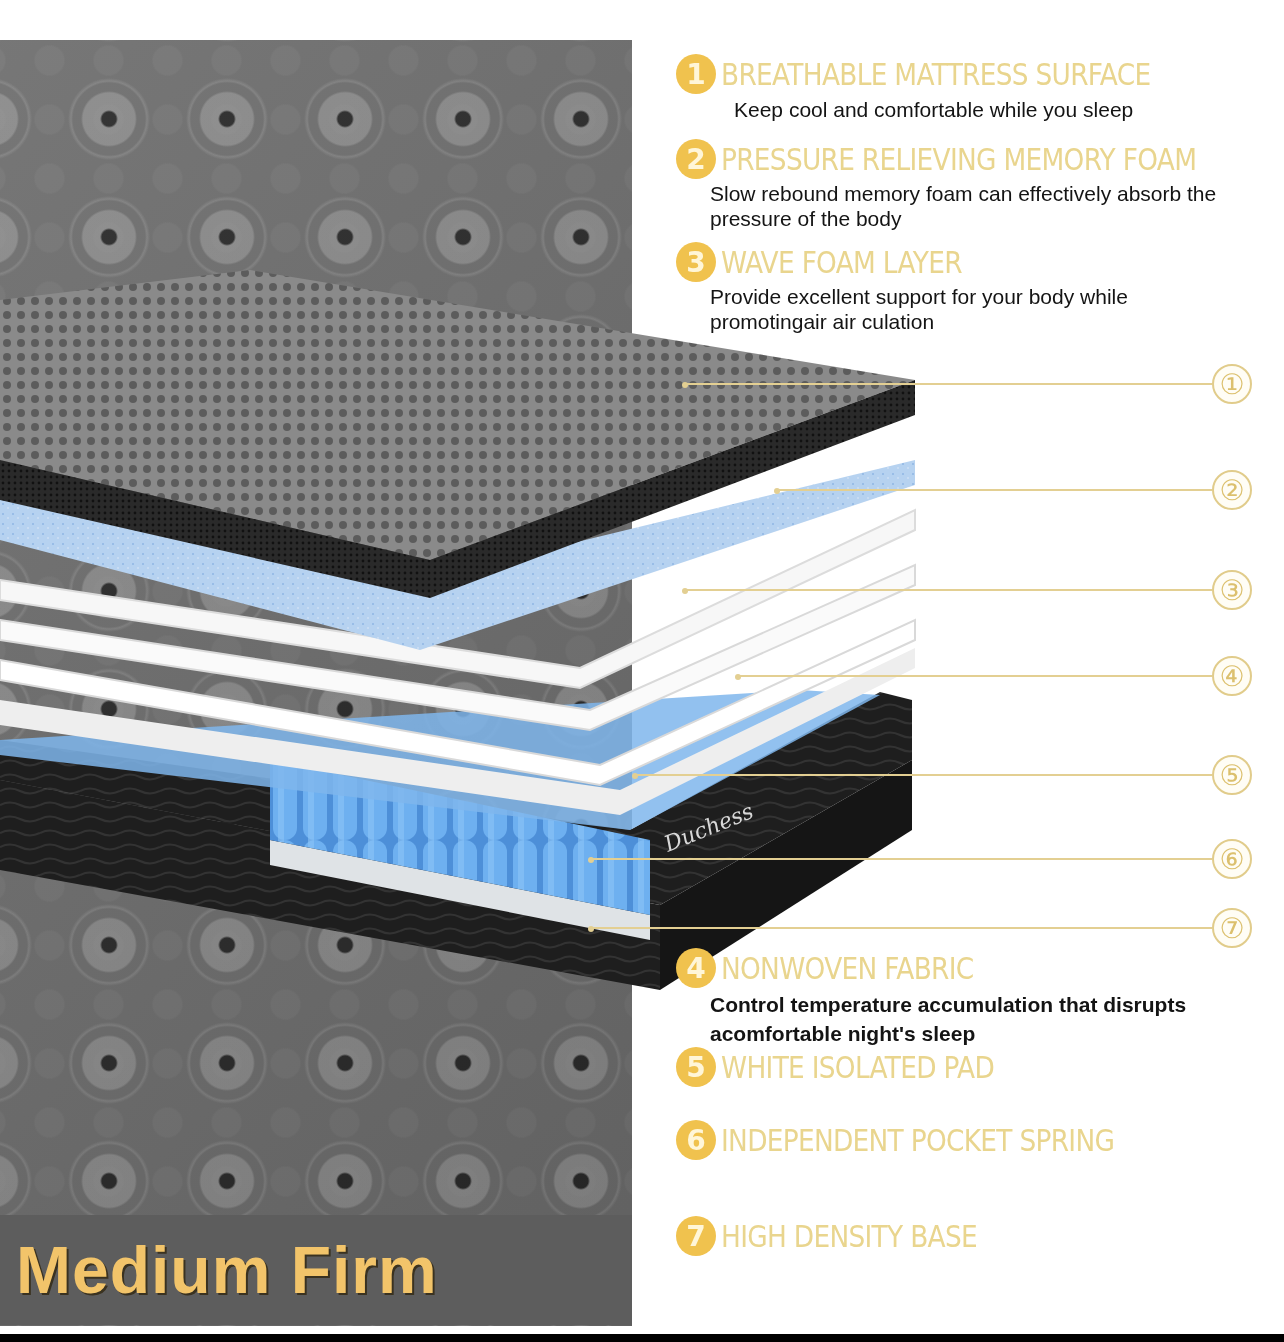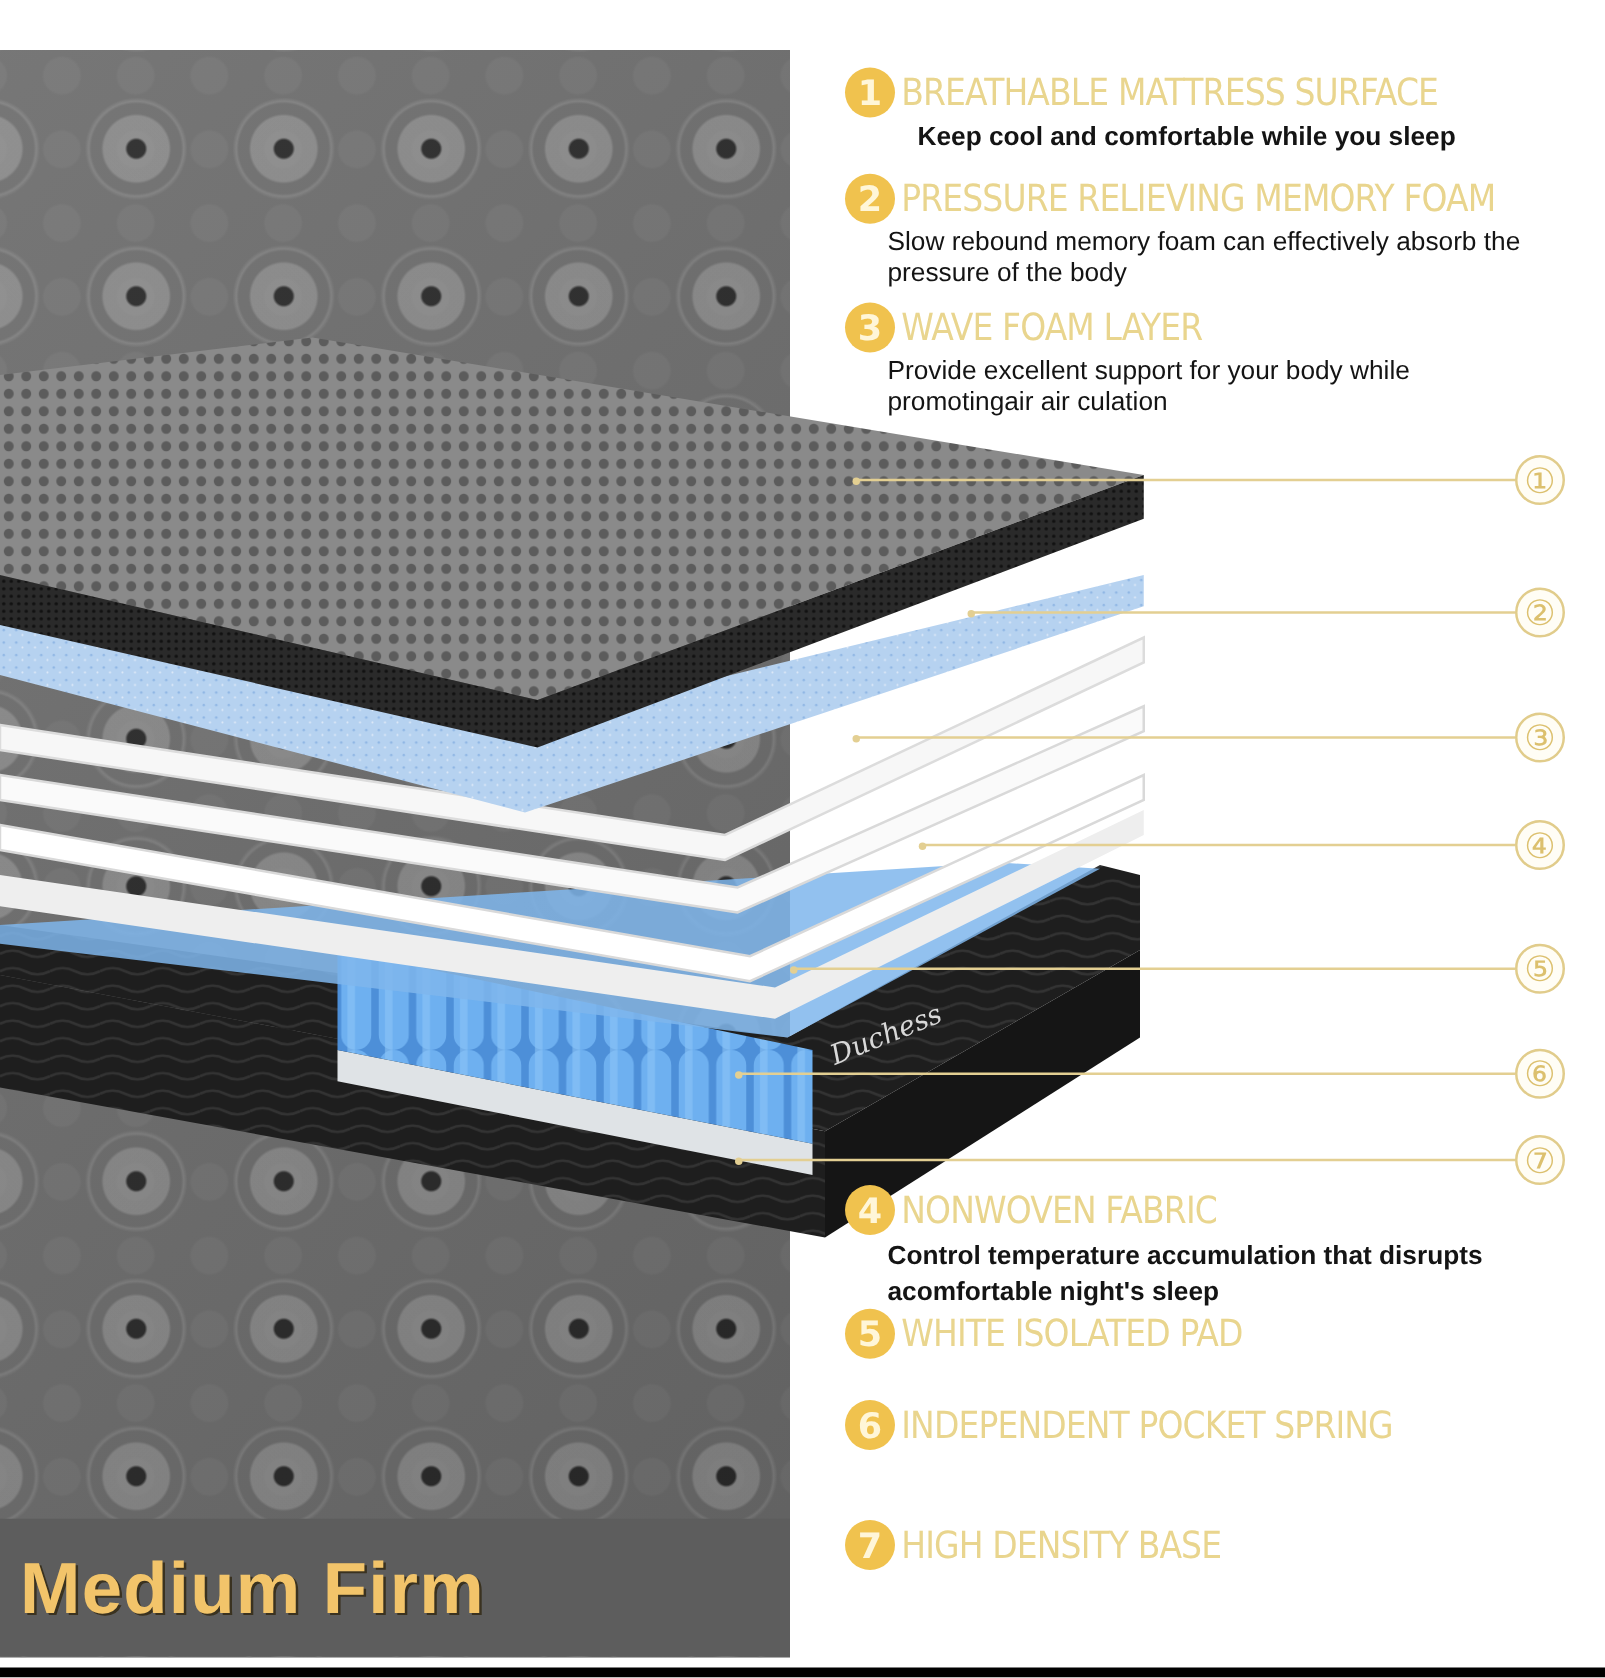--- a/index.html
+++ b/index.html
@@ -26,21 +26,21 @@
   
   .mattress { position: absolute; left: 0; top: 0; width: 930px; height: 1000px; pointer-events: none; }
   .firm-banner {
     position: absolute; left: 0; top: 1215px; width: 632px; height: 110px;
     background: #5d5d5d;
     display: flex; align-items: center;
   }
   .firm-text {
     margin-left: 16px;
     font-family: "Liberation Sans", sans-serif;
-    font-weight: bold; font-size: 58px; letter-spacing: 1px;
+    font-weight: bold; font-size: 66px; letter-spacing: 1px;
     color: #f2c46a;
     text-shadow: 2px 2px 0 #3a3220;
   }
   .bottom-bar { position: absolute; left: 0; top: 1334px; width: 1284px; height: 8px; background: #000; }
 
   
   .features { position: absolute; left: 676px; width: 600px; }
   .feature { position: absolute; left: 0; width: 600px; }
   .feature .head { display: flex; align-items: center; height: 40px; }
   .badge {
@@ -167,21 +167,21 @@
   <div class="callout" style="left:592px;top:927px;width:620px;"></div>
   <div class="callout-num" style="left:1212px;top:908px;">⑦</div>
 </div>
 
 <div class="features">
   <div class="feature" style="top:54px;">
     <div class="head">
       <span class="badge">1</span>
       <span class="title">BREATHABLE MATTRESS SURFACE</span>
     </div>
-    <div class="desc" style="margin-left:58px;font-weight:bold;">Keep cool and comfortable while you sleep</div>
+    <div class="desc" style="margin-left:58px;">Keep cool and comfortable while you sleep</div>
   </div>
 
   <div class="feature" style="top:139px;">
     <div class="head">
       <span class="badge">2</span>
       <span class="title">PRESSURE RELIEVING MEMORY FOAM</span>
     </div>
     <div class="desc" style="line-height:25px;">Slow rebound memory foam can effectively absorb the pressure of the body</div>
   </div>
 

